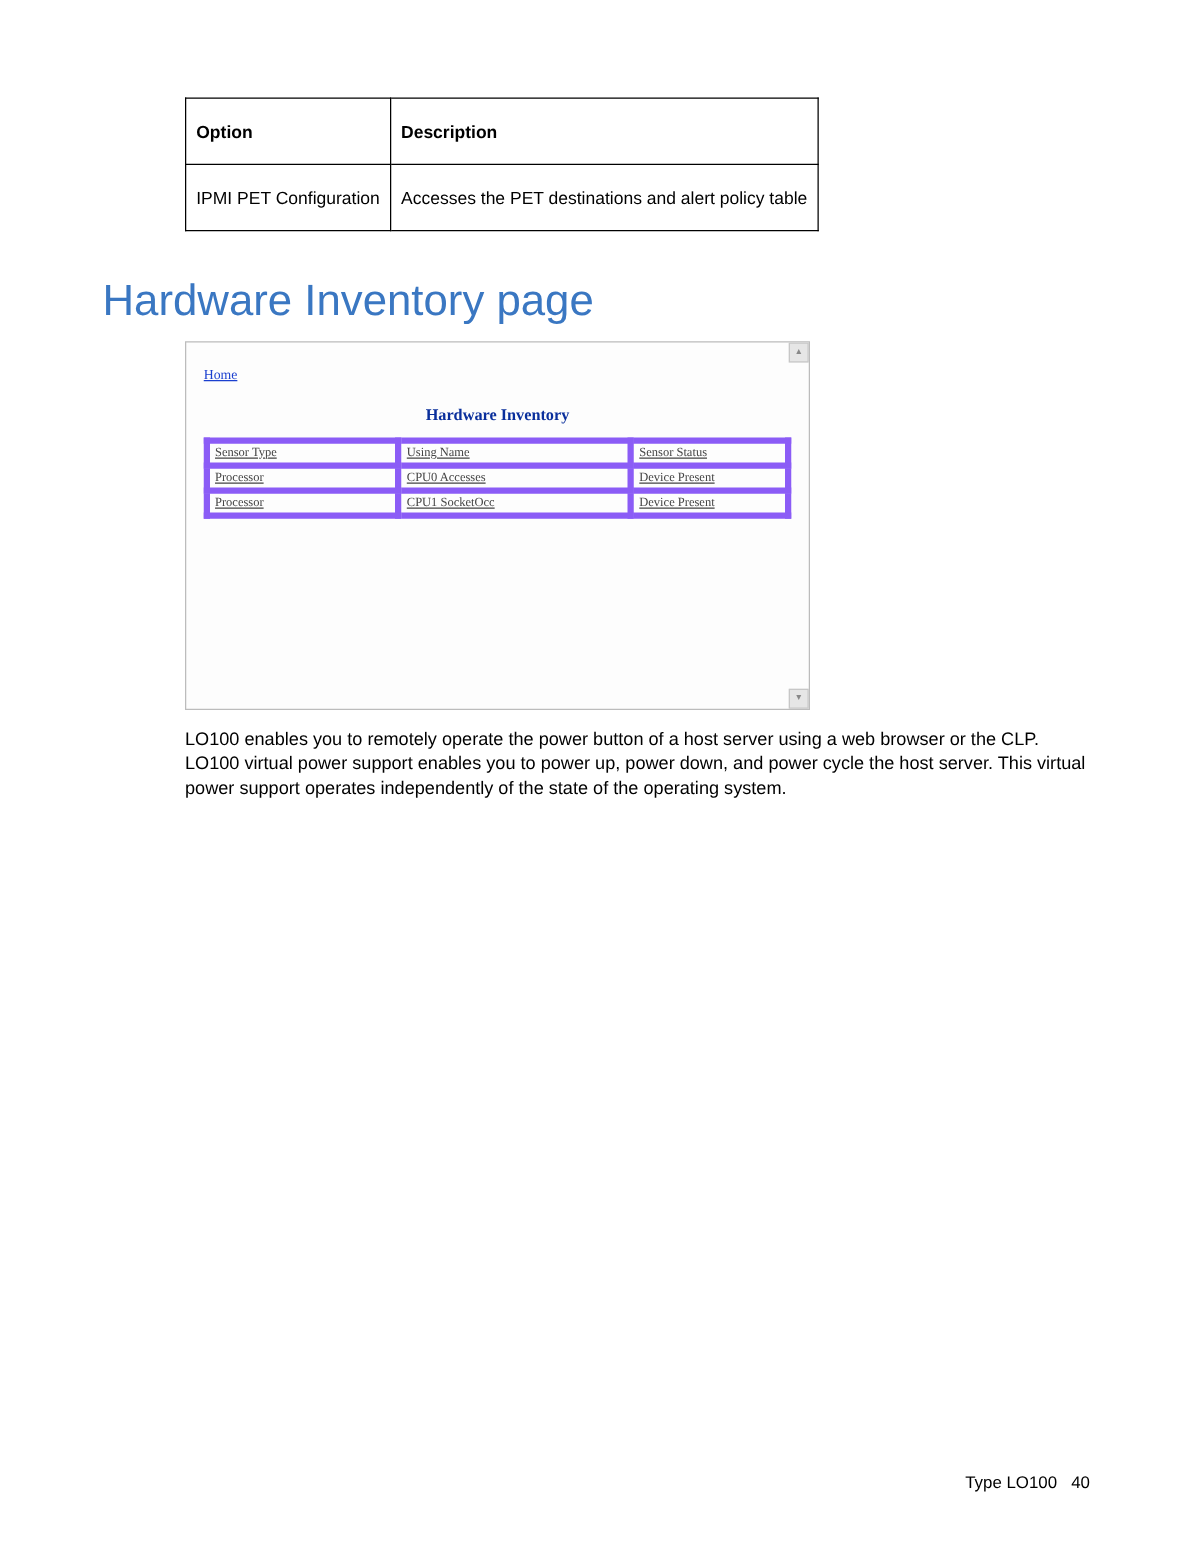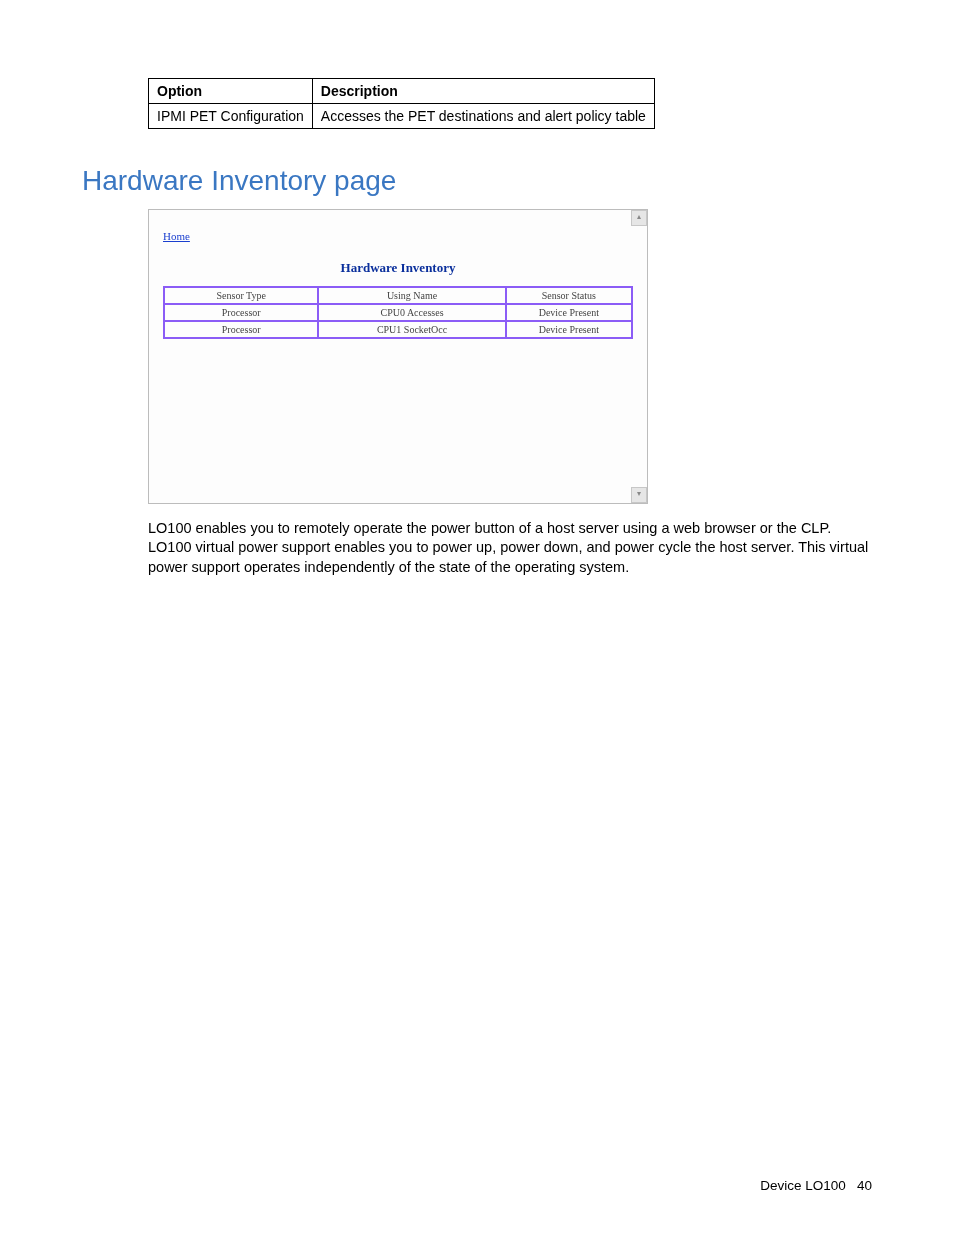--- a/index.html
+++ b/index.html
@@ -15,29 +15,29 @@
   .page {
     padding: 78px 82px 0 82px;
   }
   .opt-table {
     border-collapse: collapse;
     margin-left: 66px;
     font-size: 14px;
   }
   .opt-table th, .opt-table td {
     border: 1px solid #000;
-    padding: 4px 8px;
+    padding: 18px 8px;
     text-align: left;
     vertical-align: top;
   }
   .opt-table th {
     font-weight: bold;
   }
   h2.section {
-    font-size: 28px;
+    font-size: 35px;
     font-weight: normal;
     color: #3a77c2;
     margin: 36px 0 12px 0;
   }
   .body-text {
     margin-left: 66px;
     font-size: 14.5px;
     line-height: 1.35;
     margin-bottom: 14px;
   }
@@ -82,24 +82,25 @@
     color: #0a2f9c;
     margin-bottom: 10px;
   }
   .hw-table {
     width: 100%;
     border-collapse: collapse;
     font-size: 10px;
     color: #444;
   }
   .hw-table th, .hw-table td {
-    border: 2px solid #8b5cf6;
+    border: 5px solid #8b5cf6;
     padding: 2px 4px;
-    text-align: center;
+    text-align: left;
     font-weight: normal;
+    text-decoration: underline;
   }
   .footer {
     position: absolute;
     bottom: 42px;
     right: 82px;
     font-size: 13.5px;
   }
 </style>
 </head>
 <body>
@@ -149,14 +150,14 @@
         </table>
     </div>
   </div>
 
 
   <p class="body-text">LO100 enables you to remotely operate the power button of a host server using a web browser or the CLP. LO100 virtual power support enables you to power up, power down, and power cycle the host server. This virtual power support operates independently of the state of the operating system.</p>
 
 </div>
 
 <div class="footer">
-  <span>Device LO100</span>&nbsp;&nbsp;&nbsp;<span>40</span>
+  <span>Type LO100</span>&nbsp;&nbsp;&nbsp;<span>40</span>
 </div>
 
 </body></html>

